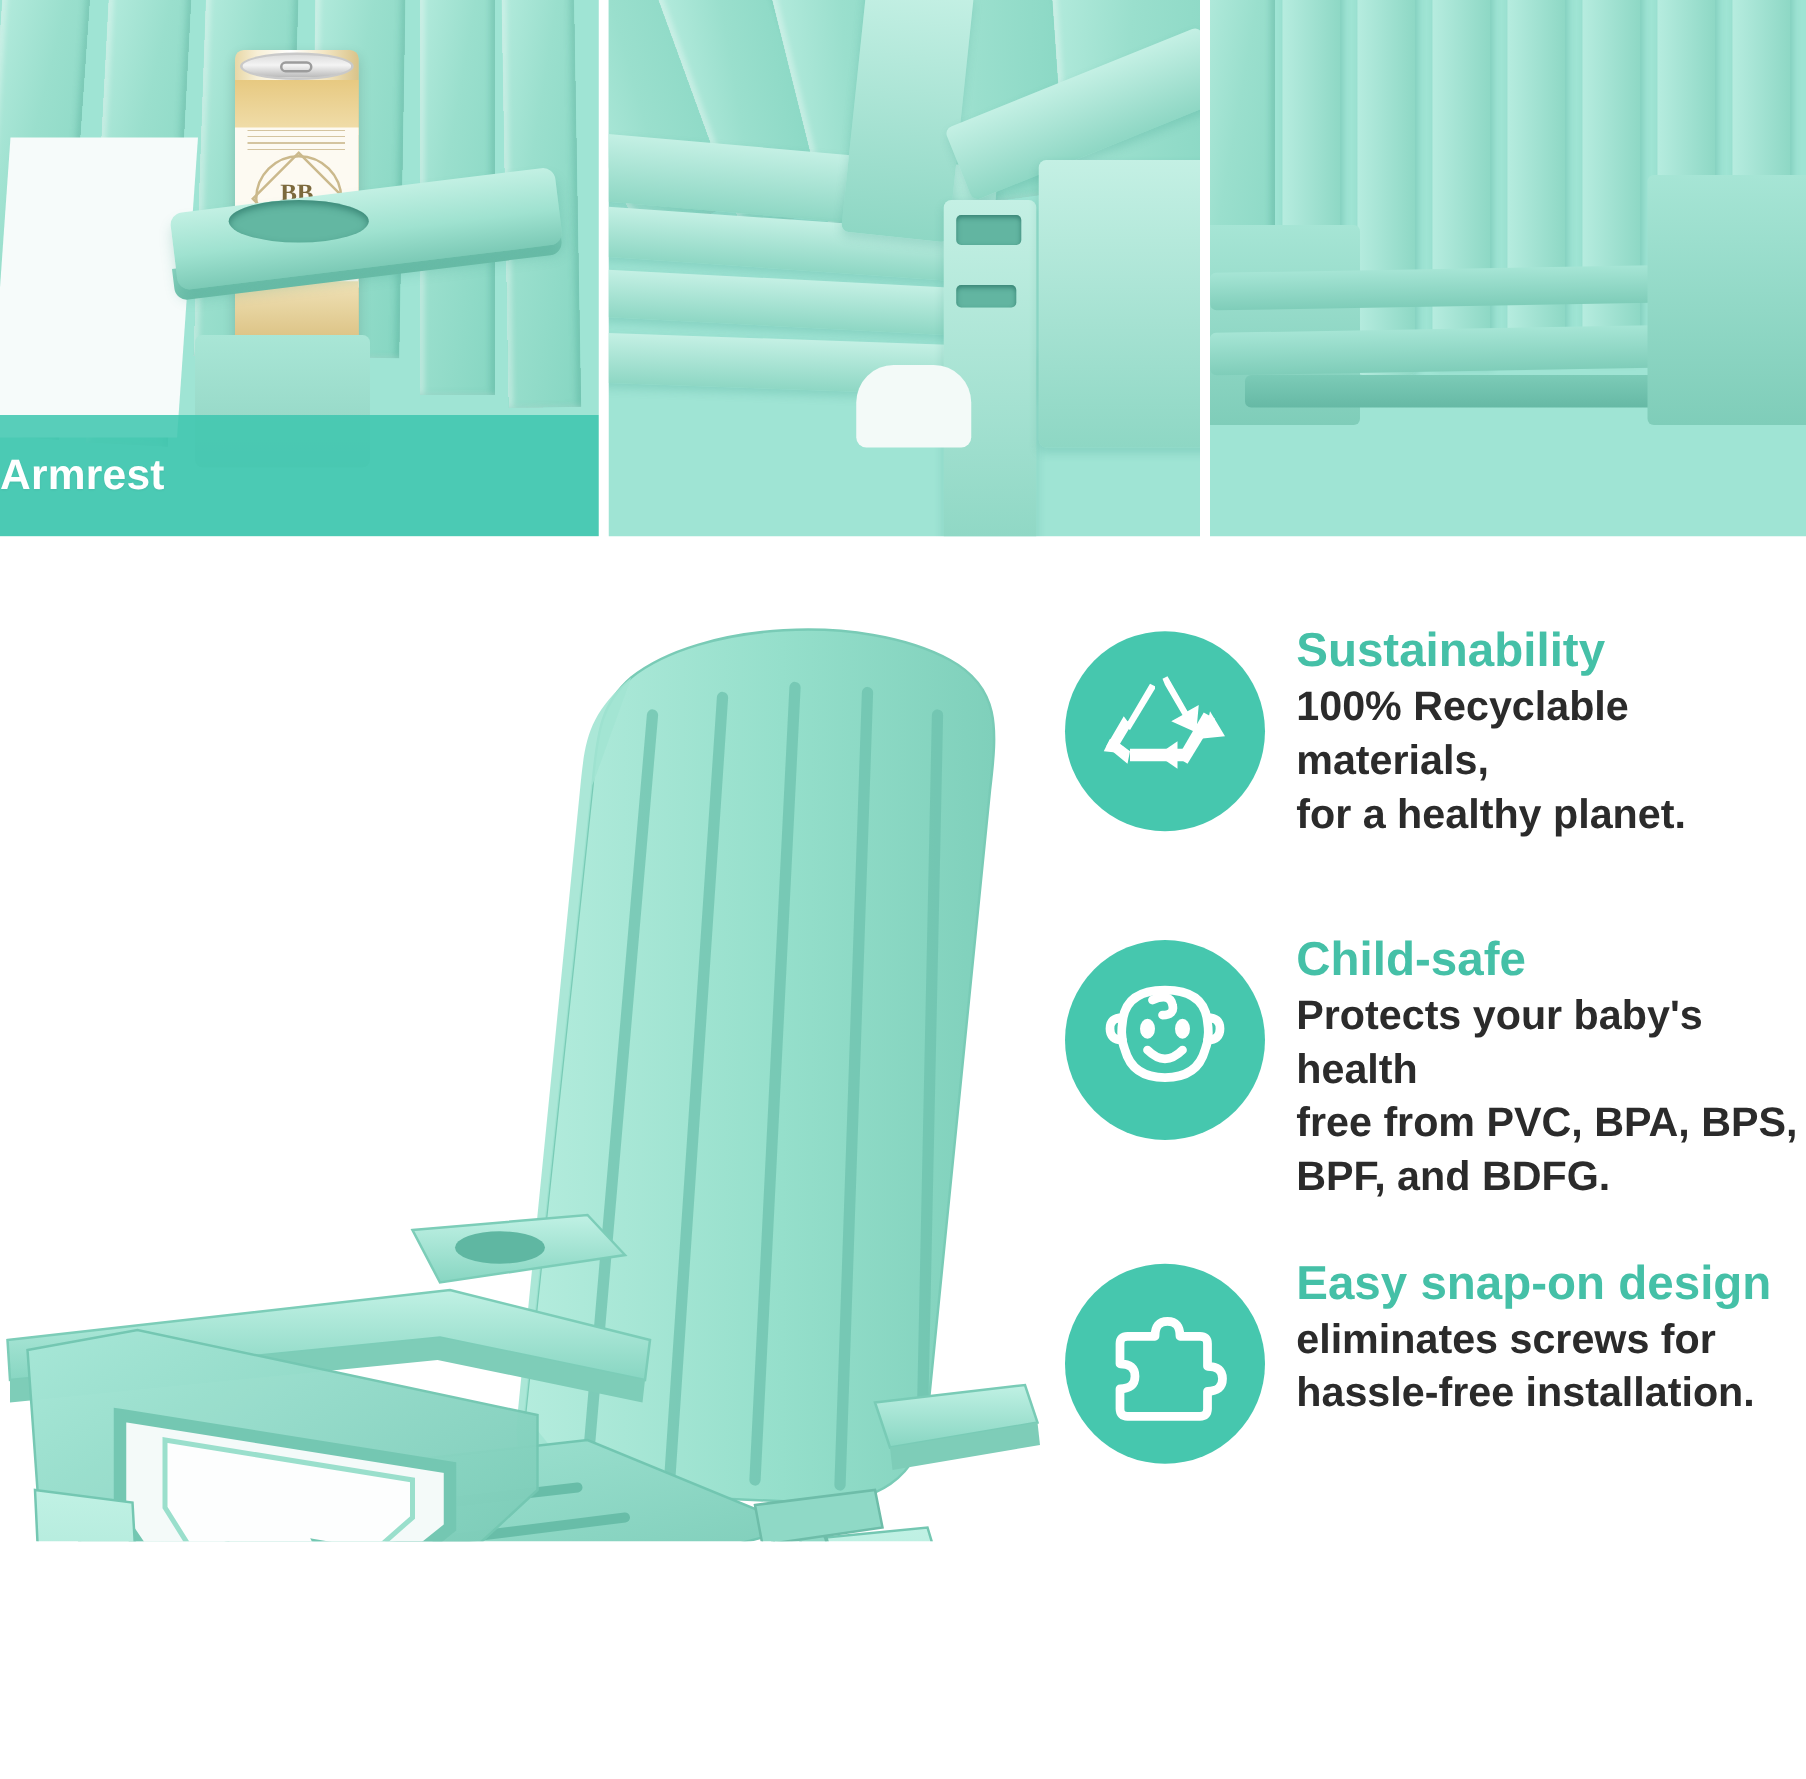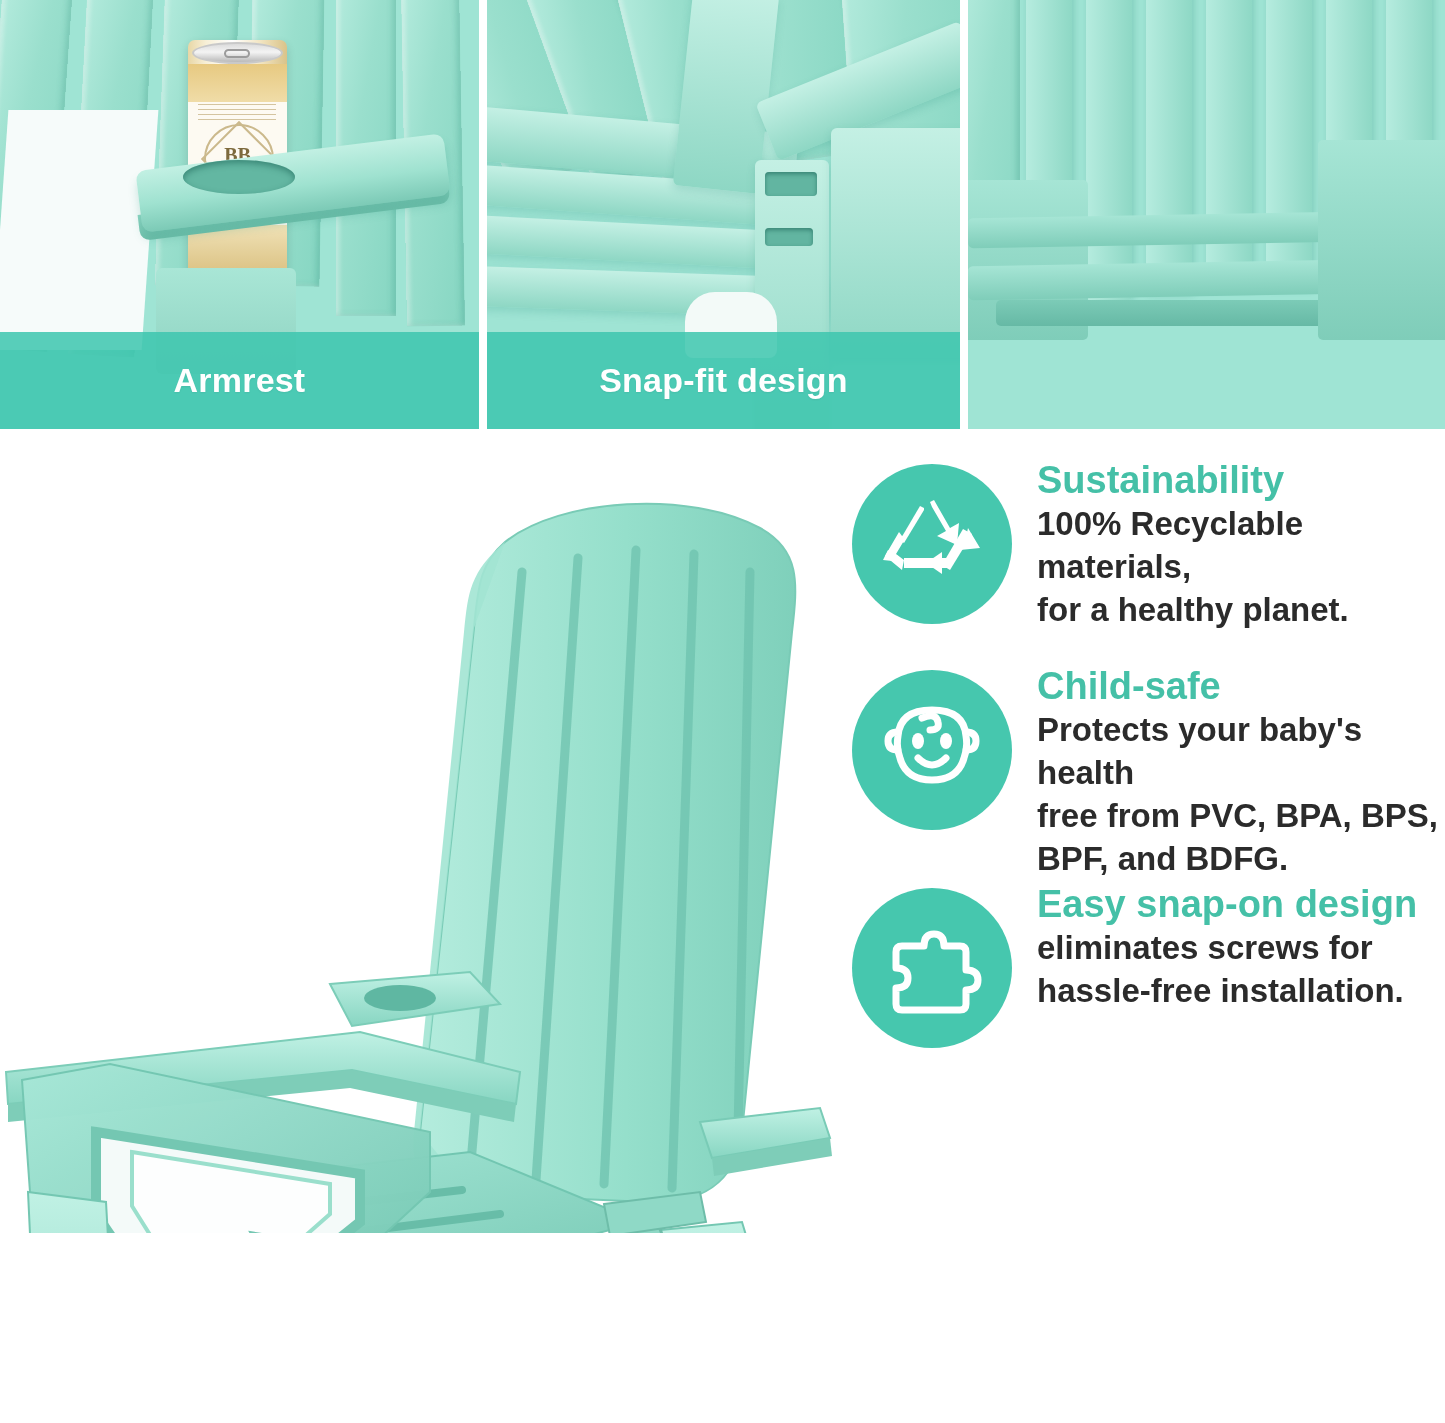--- a/index.html
+++ b/index.html
@@ -24,21 +24,21 @@
   
   .slats{position:absolute;inset:0;}
   .slat{position:absolute;background:linear-gradient(100deg,#b4ebdd 0%,#9adfcd 40%,#86d6c2 100%);
         box-shadow:inset -3px 0 6px rgba(40,140,120,.28), inset 3px 0 5px rgba(255,255,255,.45);}
 
   .cap-band{position:absolute;left:0;bottom:0;width:100%;height:97px;
             background:rgba(62,198,175,.86);
             display:flex;align-items:center;}
   .cap-text{color:#ffffff;font-weight:bold;font-size:34px;letter-spacing:.2px;white-space:nowrap;
             text-shadow:0 1px 2px rgba(0,0,0,.06);padding-left:0;}
-  .cap-1 .cap-text{width:100%;text-align:center;}
+  .cap-1 .cap-text{width:100%;text-align:left;}
   .cap-2 .cap-text{width:100%;text-align:center;}
   .cap-3 .cap-text{padding-left:30px;}
 
   
   .p1-white{position:absolute;left:0;top:110px;width:150px;height:240px;background:#f6fbfa;
             transform:skewX(-4deg);}
   .p1-arm{position:absolute;left:138px;top:152px;width:310px;height:62px;
           background:linear-gradient(180deg,#c2f0e3 0%,#9fe2d0 55%,#7ccab6 100%);
           border-radius:10px;transform:rotate(-7deg);
           box-shadow:0 8px 10px rgba(50,150,130,.25);}
@@ -79,21 +79,21 @@
            background:linear-gradient(90deg,#b6ecdf,#8ed8c5);border-radius:4px;
            box-shadow:2px 0 6px rgba(40,140,120,.25);}
   .p3-rail{position:absolute;background:linear-gradient(180deg,#a6e5d5,#7fcdb9);border-radius:5px;}
 
   
   .chair-wrap{position:absolute;left:0;top:432px;width:850px;height:991px;}
   .chair-svg{position:absolute;left:0;top:0;}
 
   
   .features{position:absolute;left:845px;top:452px;width:600px;}
-  .feature{position:relative;min-height:196px;}
+  .feature{position:relative;min-height:196px;margin-top:41px;}
   .f-icon{position:absolute;left:7px;top:12px;width:160px;height:160px;border-radius:50%;
           background:#46c7ae;display:flex;align-items:center;justify-content:center;}
   .f-text{position:absolute;left:192px;top:6px;width:410px;}
   .f-title{color:#45c0a7;font-size:38px;font-weight:bold;line-height:1.18;white-space:nowrap;}
   .f-desc{color:#2b2b2b;font-size:33px;font-weight:bold;line-height:1.30;white-space:pre-line;}
 
   .feature-0{height:206px;}
   .feature-1{height:200px;}
   .feature-2{height:198px;}
   .feature-3{height:218px;}
@@ -153,23 +153,20 @@
         <div class="p2-beam" style="left:-20px;top:224px;width:350px;height:38px;transform:rotate(3deg);"></div>
         <div class="p2-beam" style="left:-20px;top:272px;width:360px;height:40px;transform:rotate(2deg);"></div>
         <div class="p2-beam" style="left:196px;top:-10px;width:86px;height:200px;transform:rotate(6deg);"></div>
         <div class="p2-beam" style="left:272px;top:60px;width:220px;height:62px;transform:rotate(-22deg);"></div>
         <div class="p2-beam" style="left:268px;top:160px;width:74px;height:280px;"></div>
         <div class="p2-notch" style="left:278px;top:172px;width:52px;height:24px;"></div>
         <div class="p2-notch" style="left:278px;top:228px;width:48px;height:18px;"></div>
         <div class="p2-beam" style="left:344px;top:128px;width:150px;height:230px;"></div>
         <div class="p2-notch" style="left:198px;top:292px;width:92px;height:66px;background:#f3faf8;box-shadow:none;border-radius:30px 30px 8px 8px;"></div>
       </div>
-      <div class="cap-band cap-2">
-        <span class="cap-text">Snap-fit design</span>
-      </div>
     </div>
 
     <div class="panel panel-3">
       <div class="photo">
         <div class="slats">
           <div class="slat" style="left:-8px;top:-10px;width:60px;height:340px;"></div>
           <div class="p3-slat" style="left:58px;top:-10px;height:320px;"></div>
           <div class="p3-slat" style="left:118px;top:-10px;height:310px;"></div>
           <div class="p3-slat" style="left:178px;top:-10px;height:305px;"></div>
           <div class="p3-slat" style="left:238px;top:-10px;height:300px;"></div>

